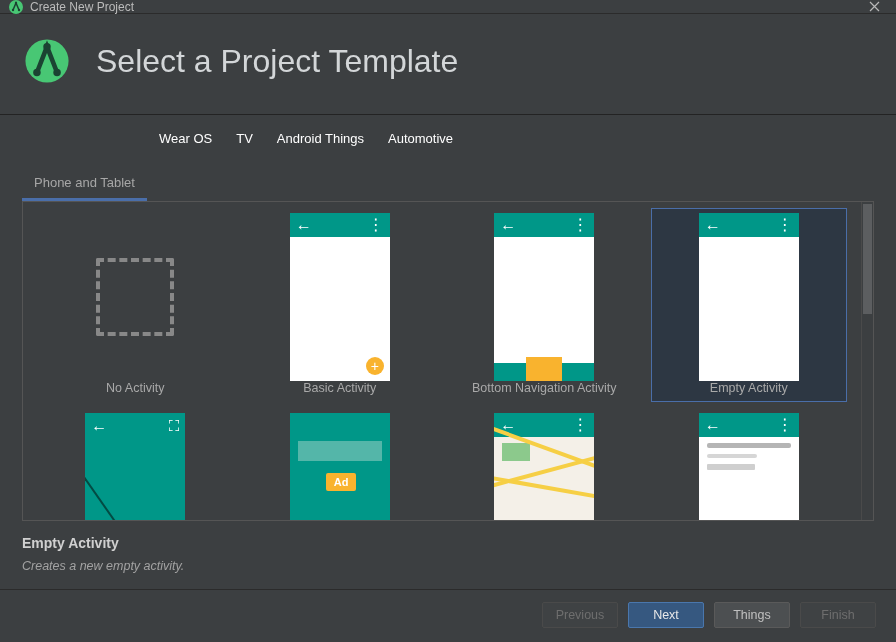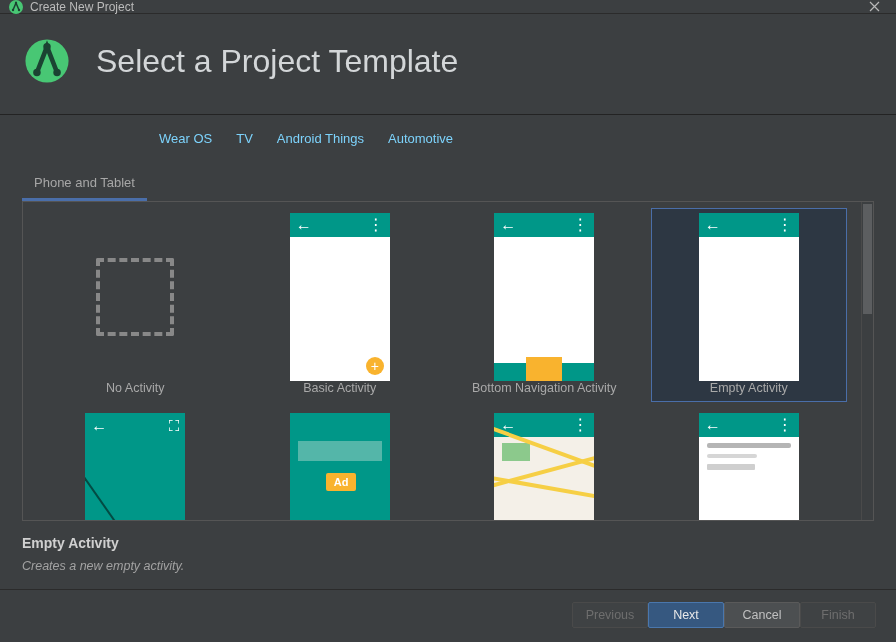--- a/index.html
+++ b/index.html
@@ -48,21 +48,21 @@
   .as-logo-big svg { width:46px; height:46px; display:block; }
 
   
   .tabs {
     display: flex;
     gap: 0;
     padding: 10px 22px 0 22px;
   }
   .tab {
     padding: 6px 12px 8px 12px;
-    color: #7dd3fc;
+    color: #ffffff;
     font-size: 13px;
     border-bottom: 2px solid transparent;
     cursor: pointer;
     position: relative;
   }
   .tab.active {
     color: #a7a7a7;
     border-bottom: 3px solid #4a6ea9;
     margin-top: 44px;
   }
@@ -208,21 +208,21 @@
     padding: 14px 22px 6px 22px;
   }
   .info .name { color:#d0d0d0; font-weight:700; font-size:14px; margin-bottom:8px; }
   .info .desc { color:#a2a2a2; font-size:12.5px;font-style:italic; }
 
   
   .footer {
     margin-top: auto;
     border-top: 1px solid #2b2b2b;
     padding: 12px 20px 14px 20px;
-    display:flex; justify-content:flex-end; 
+    display:flex; justify-content:flex-end; gap:10px;
   }
   .btn {
     min-width: 76px;
     height: 26px;
     border: 1px solid #5a5a5a;
     background: #4c4f51;
     color: #c0c0c0;
     font-size: 12.5px;
     display:flex; align-items:center; justify-content:center;
     cursor:pointer;
@@ -380,15 +380,15 @@
 </div>
 
 <div class="info">
   <div class="name">Empty Activity</div>
   <div class="desc">Creates a new empty activity.</div>
 </div>
 
 <div class="footer">
   <div class="btn disabled">Previous</div>
   <div class="btn primary">Next</div>
-  <div class="btn">Cancel</div>
+  <div class="btn">Things</div>
   <div class="btn disabled">Finish</div>
 </div>
 
 </body></html>

